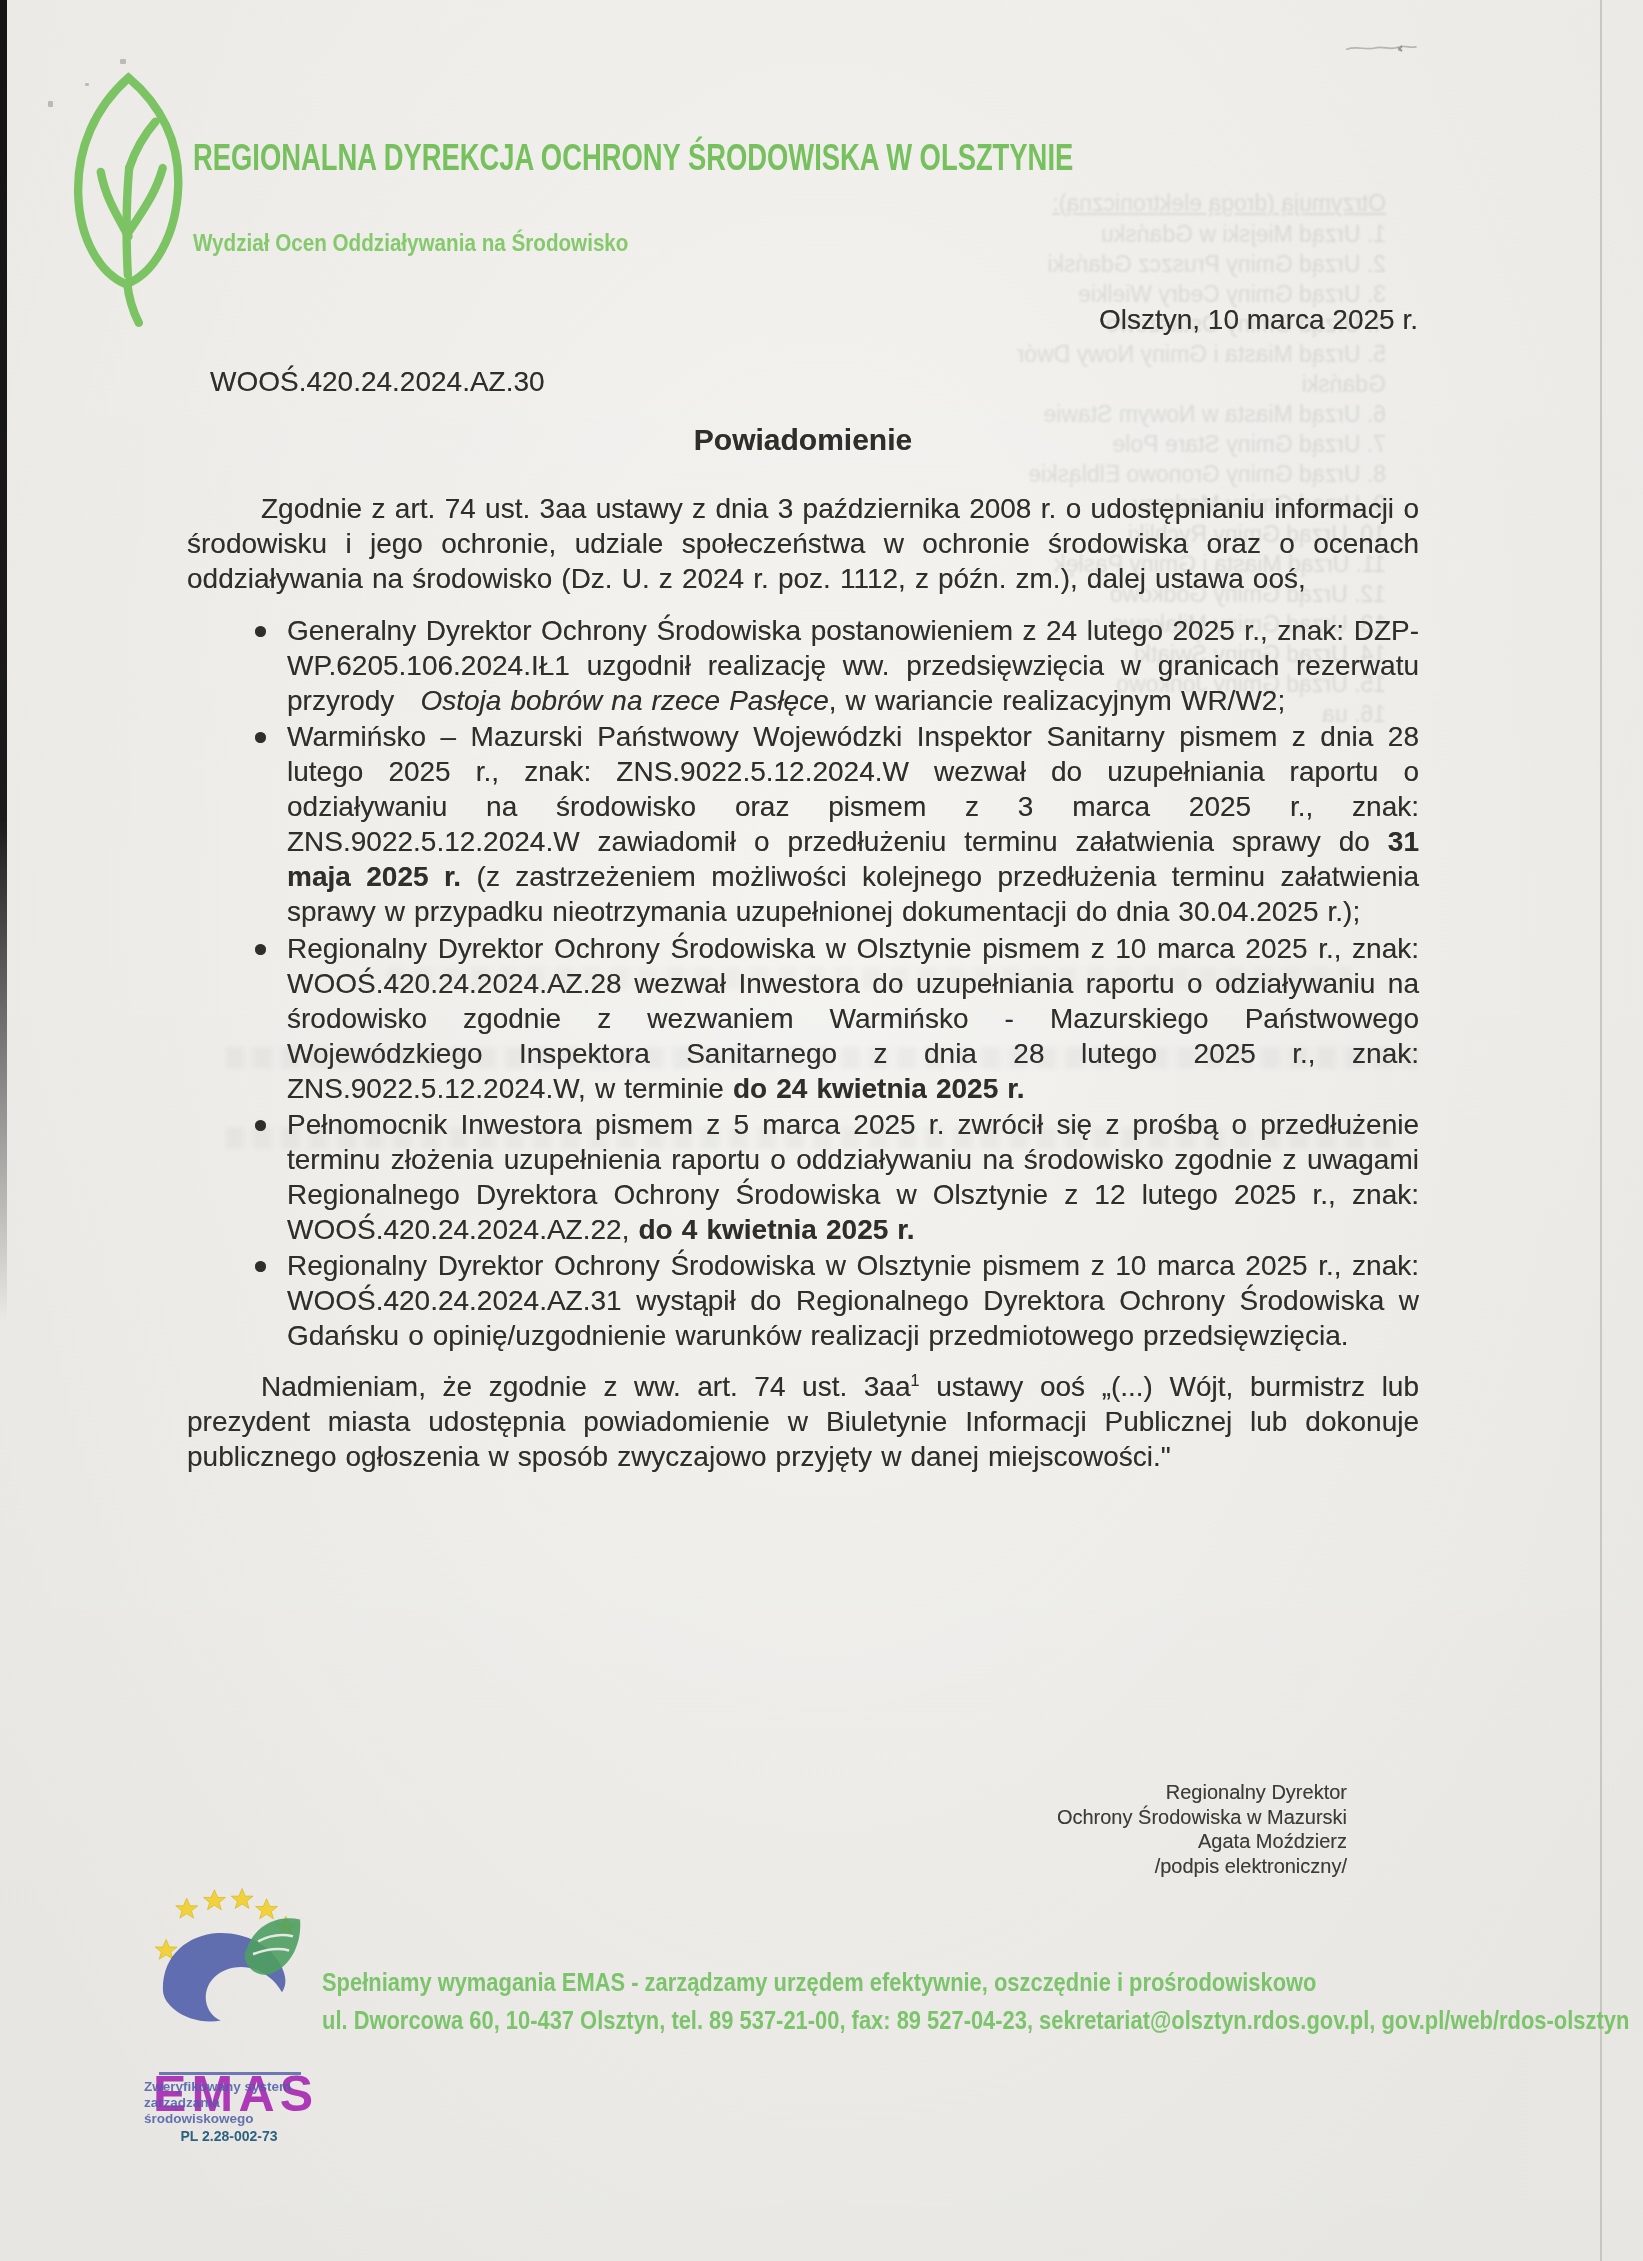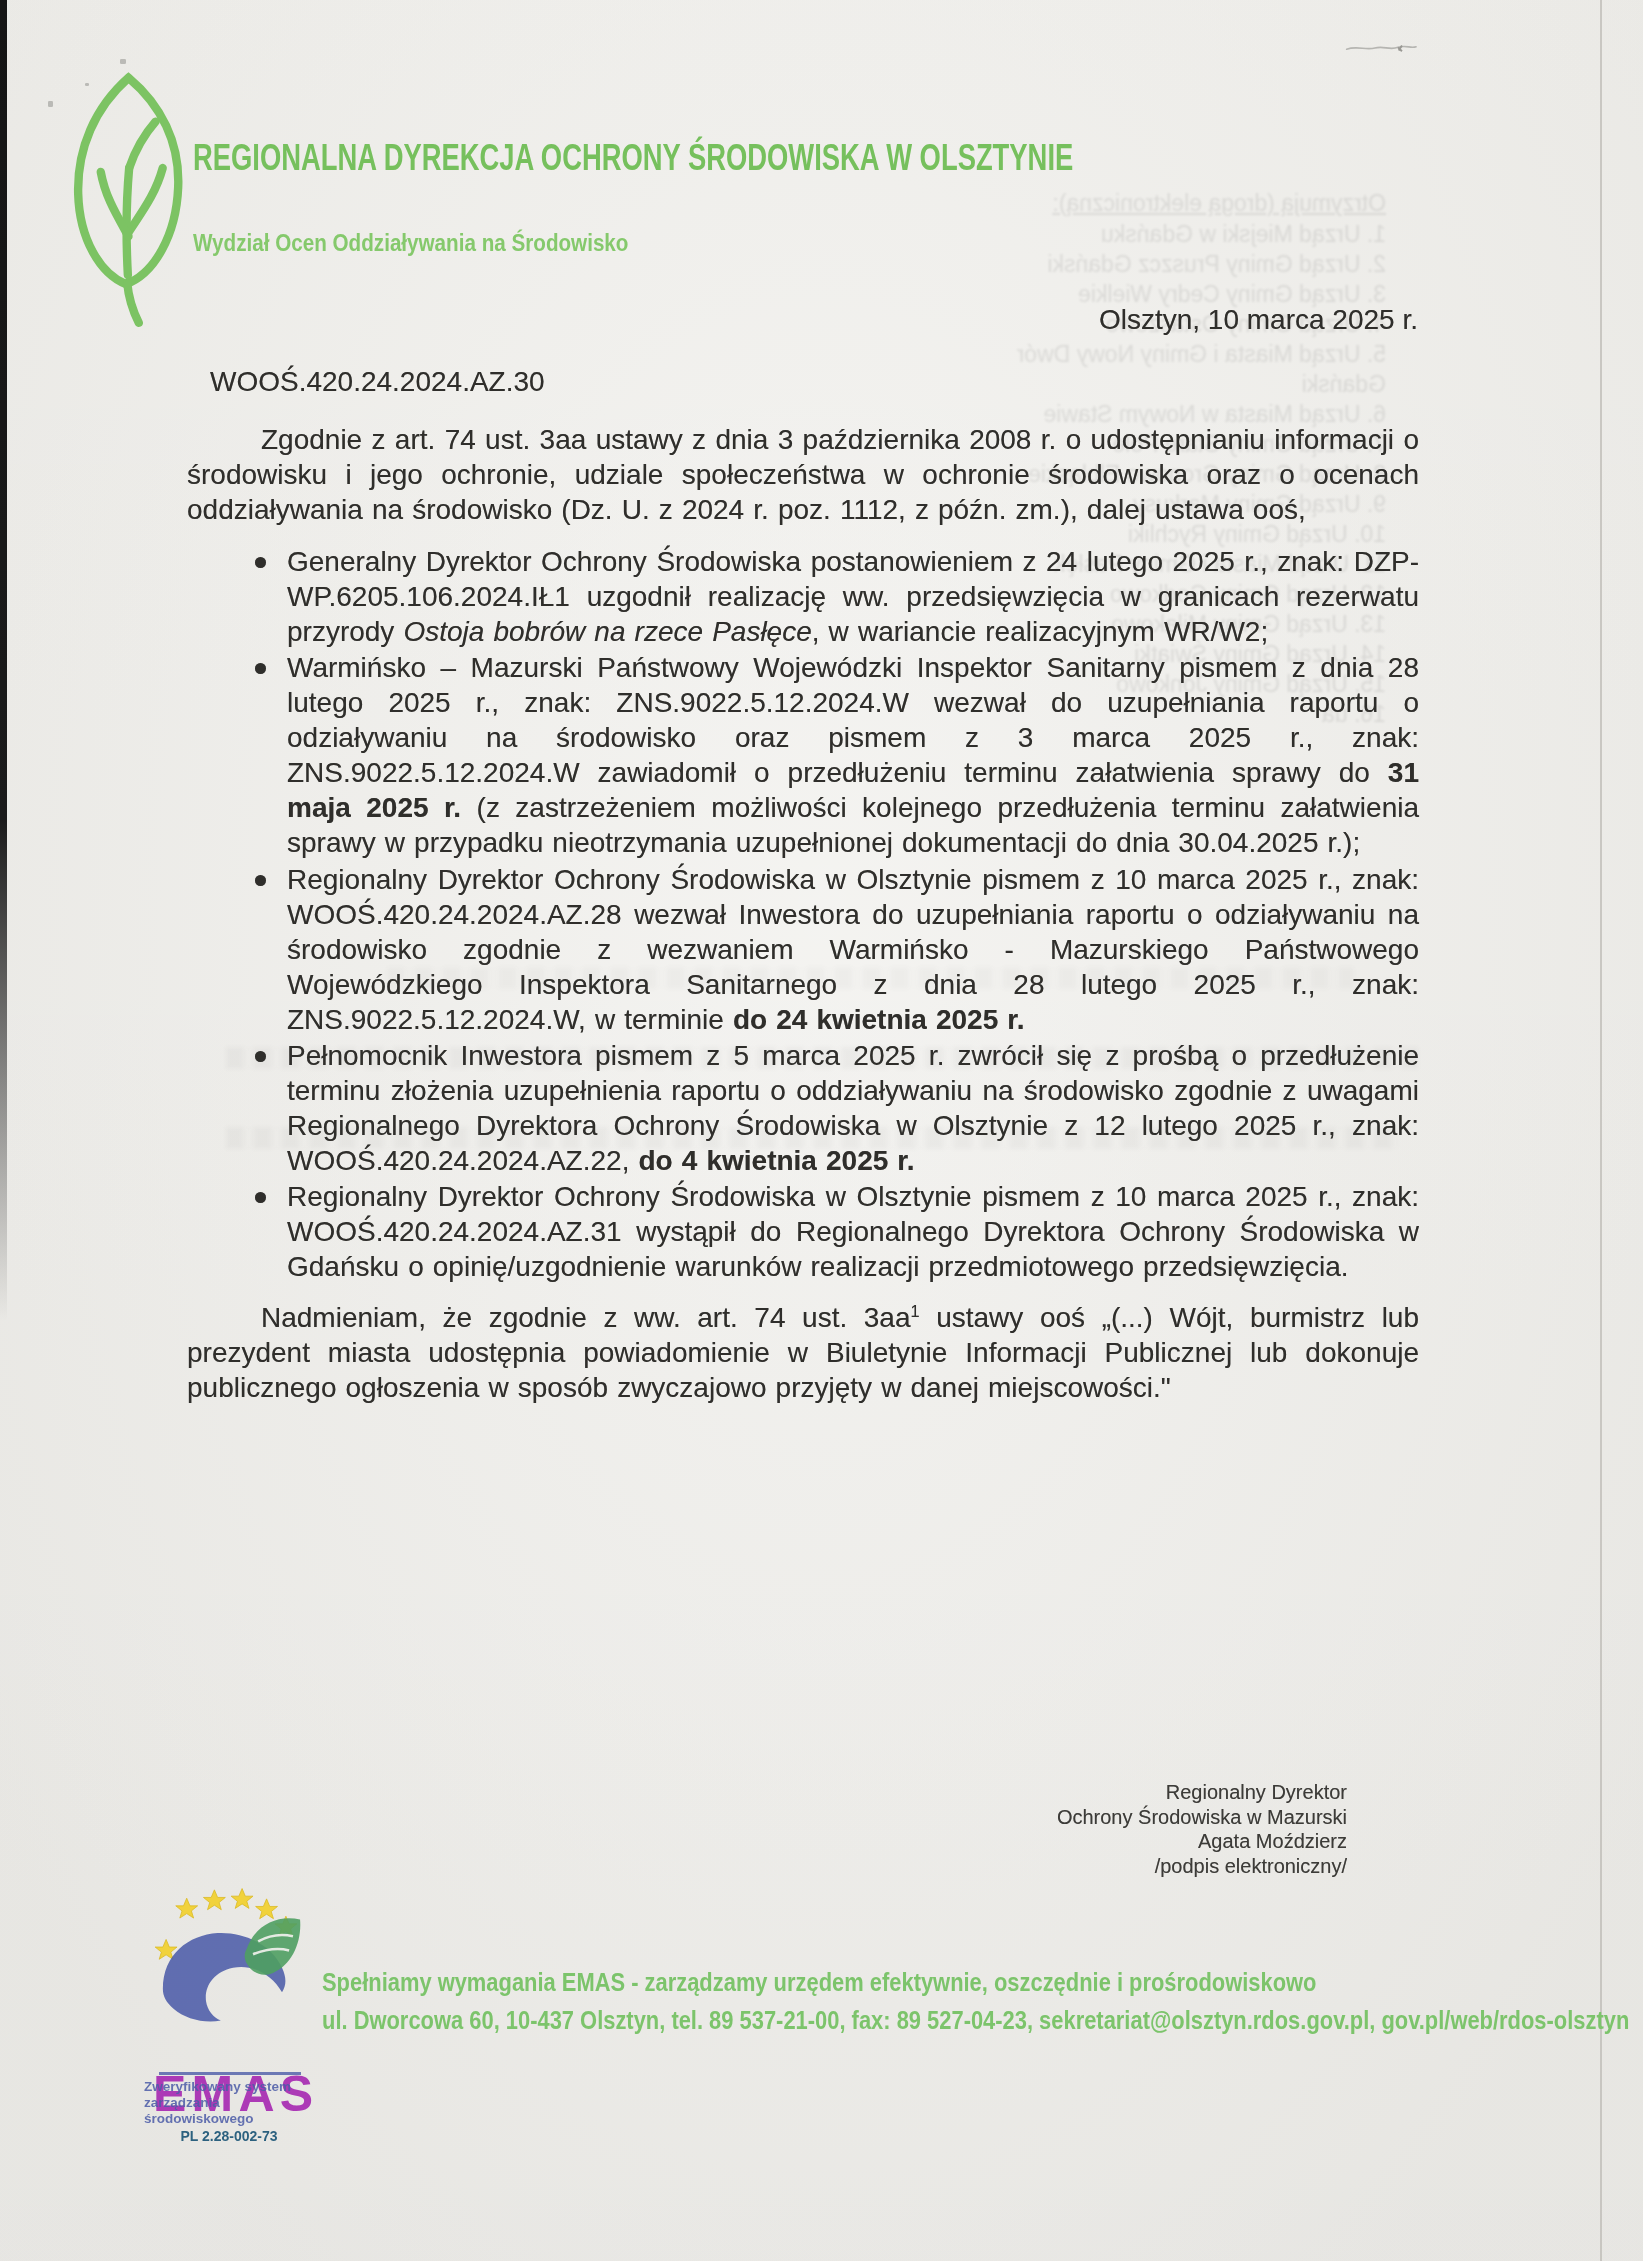--- a/index.html
+++ b/index.html
@@ -75,21 +75,21 @@
   .mid-heading{font-weight:bold;text-align:center;font-size:29px;margin:10.3px 0 18px 0;}
   .notice-paragraph{margin:0 0 3.9px 0;}
   ul.notice-list{list-style:none;margin:0;padding:0;}
   ul.notice-list li{position:relative;padding-left:100px;margin:0 0 1.3px 0;}
   ul.notice-list li::before{
     content:"";position:absolute;left:68px;top:13px;width:11px;height:11px;
     border-radius:50%;background:#2f2e2b;box-shadow:0 0 0.6px rgba(47,46,43,.45);
   }
   .closing-paragraph{margin:15.5px 0 0 0;text-indent:74px;}
   .seg-b{font-weight:bold;}
-  .seg-i{font-style:italic;}
+  .seg-i{font-style:italic;margin-left:17px;}
   sup{font-size:.58em;line-height:0;}
 
   .signature-block{
     position:absolute;left:896px;top:1780px;width:451px;z-index:2;
     text-align:right;font-size:20px;line-height:24.5px;color:#3c3b38;
     text-shadow:0 0 0.6px rgba(60,59,56,.4);
   }
 
   
   .emas-emblem{position:absolute;left:150px;top:1887px;}
@@ -164,20 +164,21 @@
     <path d="M101,152 C112,120 128,96 142,80"></path>
   </g>
 </svg>
 <div class="org-name">REGIONALNA DYREKCJA OCHRONY ŚRODOWISKA W OLSZTYNIE</div>
 <div class="department-name">Wydział Ocen Oddziaływania na Środowisko</div>
 
 <div class="date-line doc-text">Olsztyn, 10 marca 2025 r.</div>
 <div class="reference-number doc-text">WOOŚ.420.24.2024.AZ.30</div>
 
 <div class="content doc-text">
+  <div class="document-title">Powiadomienie</div>
   <p class="intro-paragraph">Zgodnie z art. 74 ust. 3aa ustawy z dnia 3 października 2008 r. o udostępnianiu informacji o środowisku i jego ochronie, udziale społeczeństwa w ochronie środowiska oraz o ocenach oddziaływania na środowisko (Dz. U. z 2024 r. poz. 1112, z późn. zm.), dalej ustawa ooś,</p>
   <ul class="notice-list">
     <li><span>Generalny Dyrektor Ochrony Środowiska postanowieniem z 24 lutego 2025 r., znak: DZP-WP.6205.106.2024.IŁ1 uzgodnił realizację ww. przedsięwzięcia w granicach rezerwatu przyrody </span><span class="seg-i">Ostoja bobrów na rzece Pasłęce</span><span>, w wariancie realizacyjnym WR/W2;</span></li>
     <li><span>Warmińsko – Mazurski Państwowy Wojewódzki Inspektor Sanitarny pismem z dnia 28 lutego 2025 r., znak: ZNS.9022.5.12.2024.W wezwał do uzupełniania raportu o odziaływaniu na środowisko oraz pismem z 3 marca 2025 r., znak: ZNS.9022.5.12.2024.W zawiadomił o przedłużeniu terminu załatwienia sprawy do </span><span class="seg-b">31 maja 2025 r.</span><span> (z zastrzeżeniem możliwości kolejnego przedłużenia terminu załatwienia sprawy w przypadku nieotrzymania uzupełnionej dokumentacji do dnia 30.04.2025 r.);</span></li>
     <li><span>Regionalny Dyrektor Ochrony Środowiska w Olsztynie pismem z 10 marca 2025 r., znak: WOOŚ.420.24.2024.AZ.28 wezwał Inwestora do uzupełniania raportu o odziaływaniu na środowisko zgodnie z wezwaniem Warmińsko - Mazurskiego Państwowego Wojewódzkiego Inspektora Sanitarnego z dnia 28 lutego 2025 r., znak: ZNS.9022.5.12.2024.W, w terminie </span><span class="seg-b">do 24 kwietnia 2025 r.</span></li>
     <li><span>Pełnomocnik Inwestora pismem z 5 marca 2025 r. zwrócił się z prośbą o przedłużenie terminu złożenia uzupełnienia raportu o oddziaływaniu na środowisko zgodnie z uwagami Regionalnego Dyrektora Ochrony Środowiska w Olsztynie z 12 lutego 2025 r., znak: WOOŚ.420.24.2024.AZ.22, </span><span class="seg-b">do 4 kwietnia 2025 r.</span></li>
     <li><span>Regionalny Dyrektor Ochrony Środowiska w Olsztynie pismem z 10 marca 2025 r., znak: WOOŚ.420.24.2024.AZ.31 wystąpił do Regionalnego Dyrektora Ochrony Środowiska w Gdańsku o opinię/uzgodnienie warunków realizacji przedmiotowego przedsięwzięcia.</span></li>
   </ul>
   <p class="closing-paragraph"><span>Nadmieniam, że zgodnie z ww. art. 74 ust. 3aa</span><sup>1</sup><span> ustawy ooś „(...) Wójt, burmistrz lub prezydent miasta udostępnia powiadomienie w Biuletynie Informacji Publicznej lub dokonuje publicznego ogłoszenia w sposób zwyczajowo przyjęty w danej miejscowości."</span></p>
 </div>

